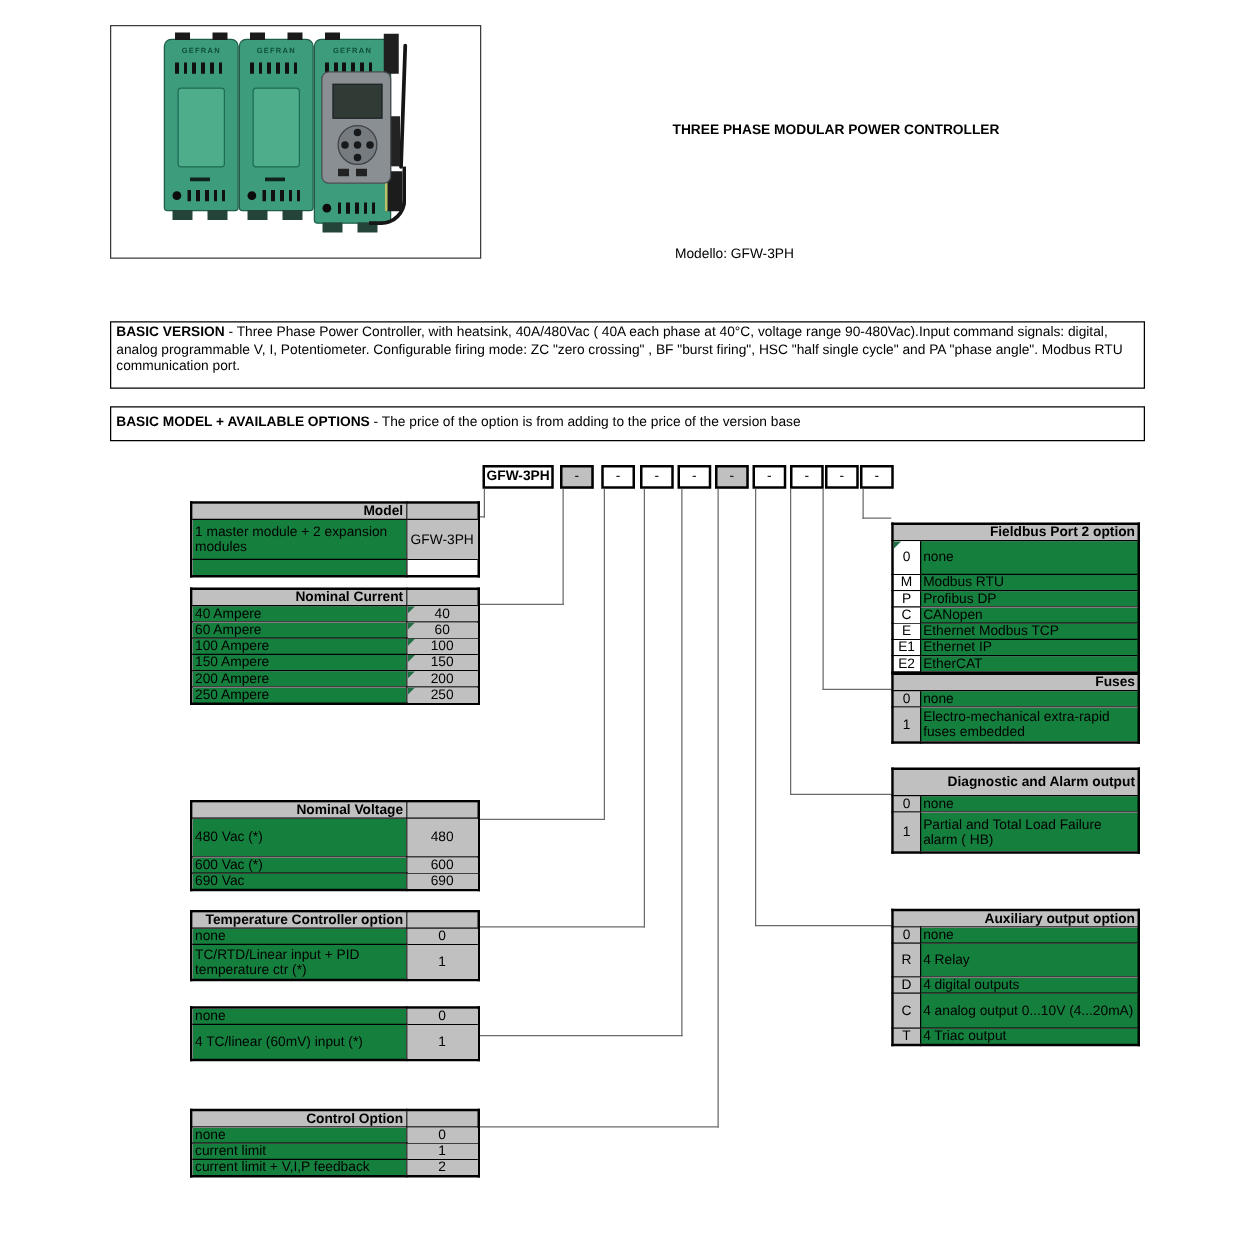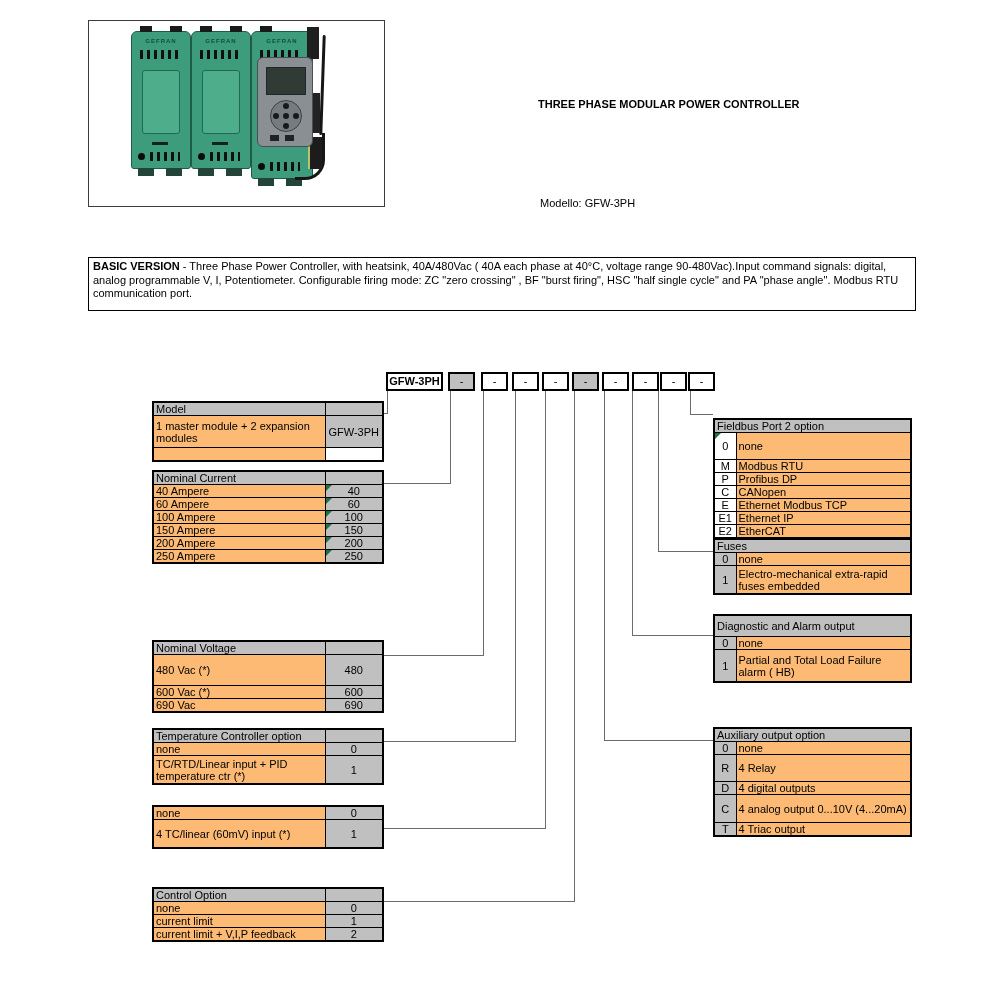--- a/index.html
+++ b/index.html
@@ -66,22 +66,22 @@
 
   
   .ln{position:absolute;background:#6b6b6b;}
 
   
   table.t{position:absolute;border-collapse:collapse;table-layout:fixed;
           font-size:11px;line-height:12px;border:2px solid #000;}
   table.t td{border:1px solid #000;padding:0 2px;overflow:hidden;}
   table.tl{left:152px;width:230px;}
   table.tr{left:713px;width:197px;}
-  td.hd{background:#c0c0c0;font-weight:normal;text-align:left;}
-  td.lbl{background:#fdba74;text-align:left;}
+  td.hd{background:#c0c0c0;font-weight:bold;text-align:right;}
+  td.lbl{background:#15803d;text-align:left;}
   td.val{background:#c0c0c0;text-align:center;position:relative;}
   td.code{background:#fff;text-align:center;position:relative;}
   td.codeg{background:#c0c0c0;text-align:center;}
   td.plain{background:#fff;}
   .tri{position:absolute;left:0;top:0;width:0;height:0;
        border-top:6px solid #1e7145;border-right:6px solid transparent;}
 </style>
 </head>
 <body>
 
@@ -138,20 +138,23 @@
       <div class="btns"></div>
     </div>
   </div>
 
   <div class="doc-title">THREE PHASE MODULAR POWER CONTROLLER</div>
   <div class="modello">Modello: GFW-3PH</div>
 
   <div class="note note1">
     <span><b>BASIC VERSION</b><span> - Three Phase Power Controller, with heatsink, 40A/480Vac ( 40A each phase at 40°C, voltage range  90-480Vac).Input command signals: digital, analog programmable V, I, Potentiometer.  Configurable firing mode: ZC "zero crossing" , BF "burst firing", HSC "half single cycle" and PA "phase angle". Modbus RTU communication port.</span></span>
   </div>
+  <div class="note note2">
+    <span><b>BASIC MODEL + AVAILABLE OPTIONS</b><span> - The price of the option is from adding to the price of the version base</span></span>
+  </div>
 
   <div class="obox obase">GFW-3PH</div>
   <div class="obox oslot gray" style="left:448px;">-</div>
   <div class="obox oslot" style="left:481px;">-</div>
   <div class="obox oslot" style="left:512px;">-</div>
   <div class="obox oslot" style="left:542px;">-</div>
   <div class="obox oslot gray" style="left:572px;">-</div>
   <div class="obox oslot" style="left:602px;">-</div>
   <div class="obox oslot" style="left:632px;">-</div>
   <div class="obox oslot" style="left:660px;">-</div>

